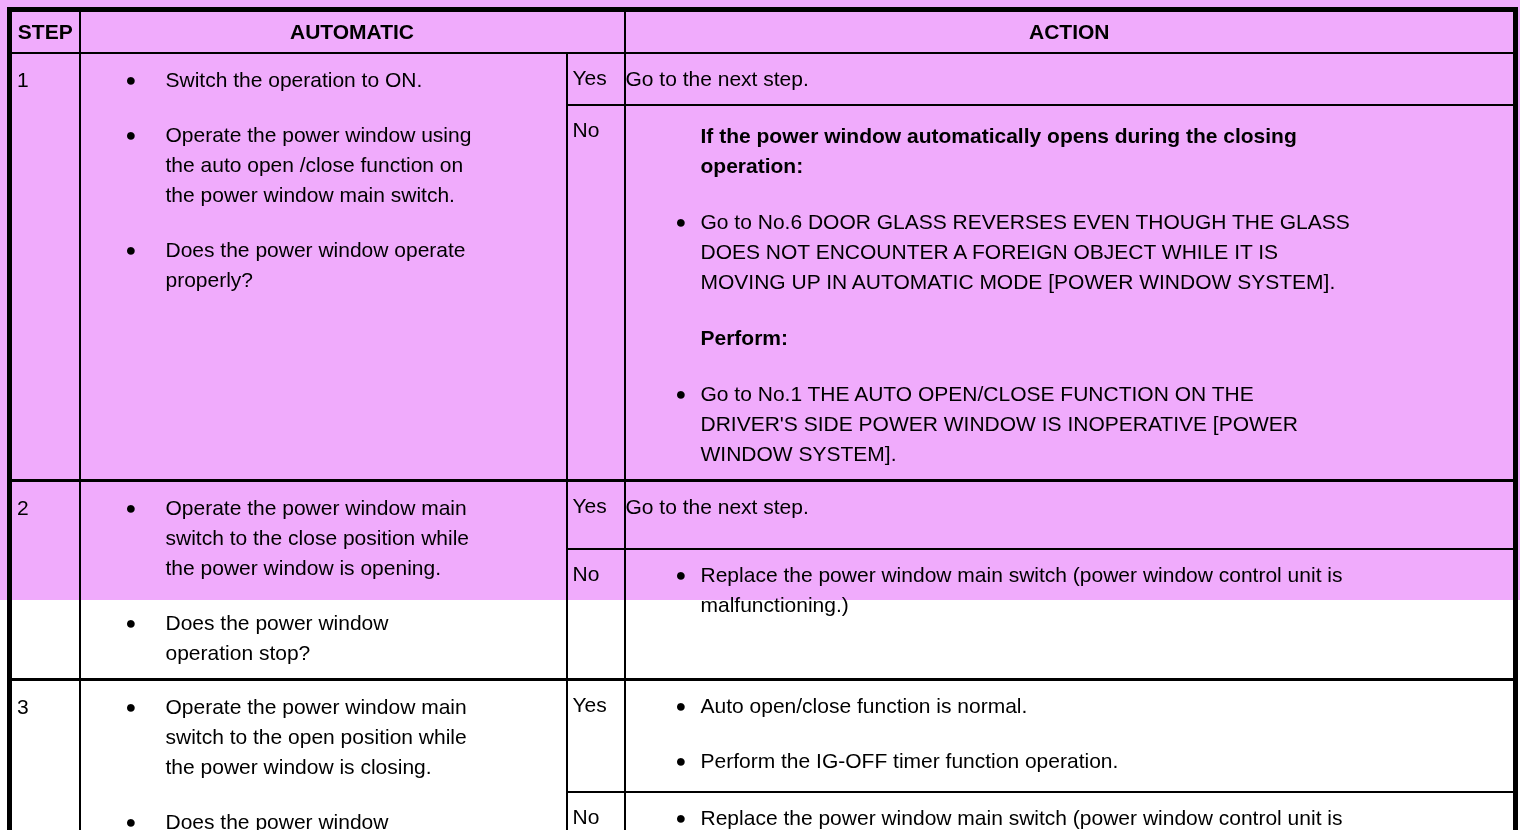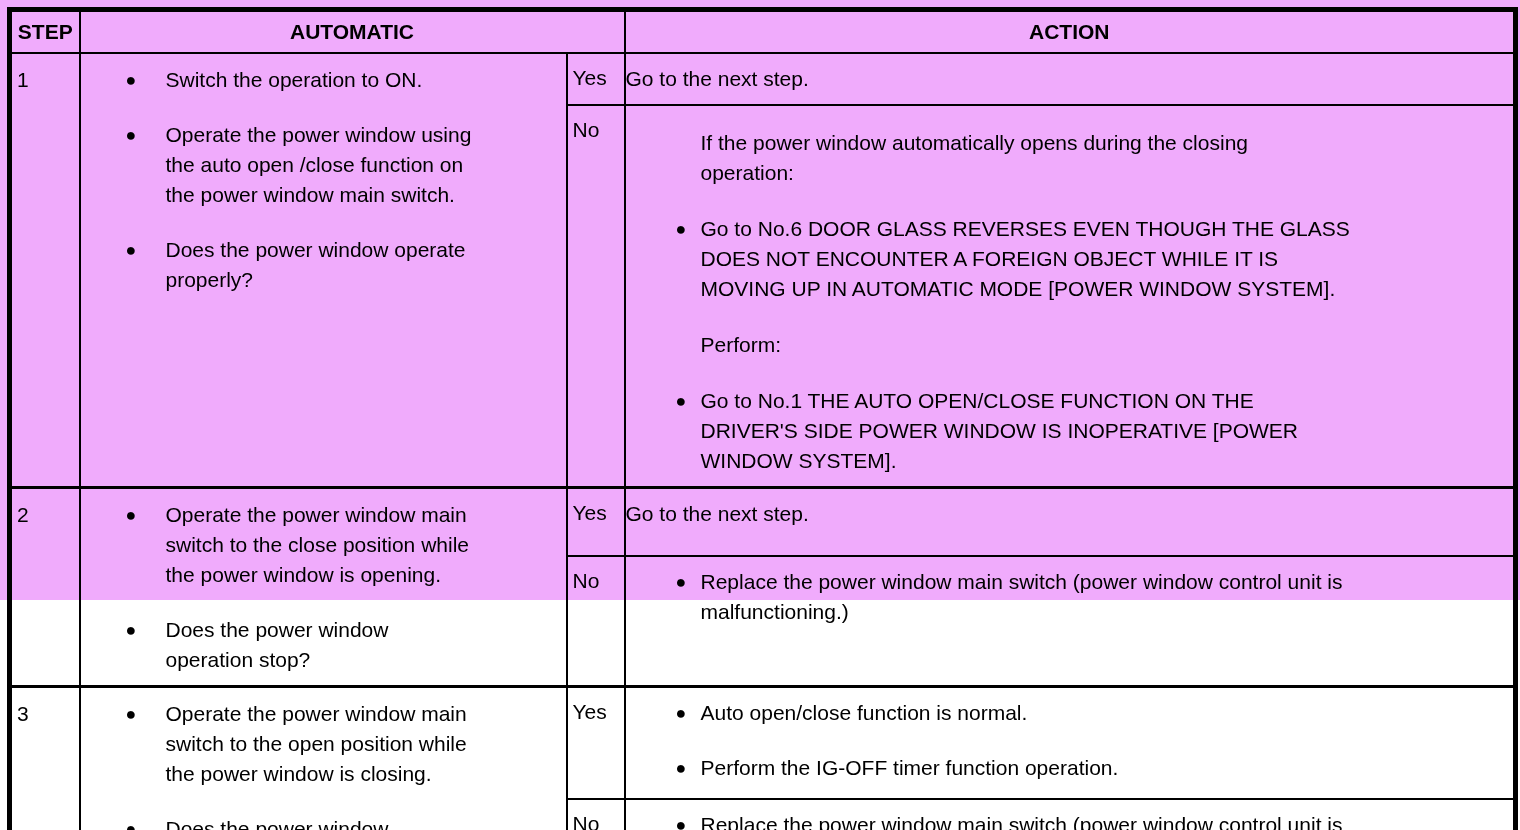--- a/index.html
+++ b/index.html
@@ -56,22 +56,22 @@
   .bu { flex: none; font-size: 18px; line-height: 30px; }
   .bt { flex: 1 1 auto; white-space: pre-line; }
 
   .insp-list .bi { padding-left: 45px; }
   .insp-list .bu { width: 40px; }
 
   .act-list .bi { padding-left: 50px; }
   .act-list .bu { width: 25px; }
 
   .sec-h {
-    font-weight: normal;
-    margin: 12px 0 26px 75px;
+    font-weight: bold;
+    margin: 5px 0 26px 75px;
     white-space: pre-line;
   }
   .act-block .blist { margin-bottom: 26px; }
   .act-block .blist:last-child { margin-bottom: 0; }
 </style>
 </head>
 <body>
 
 <div class="page">
   <table class="ts">

